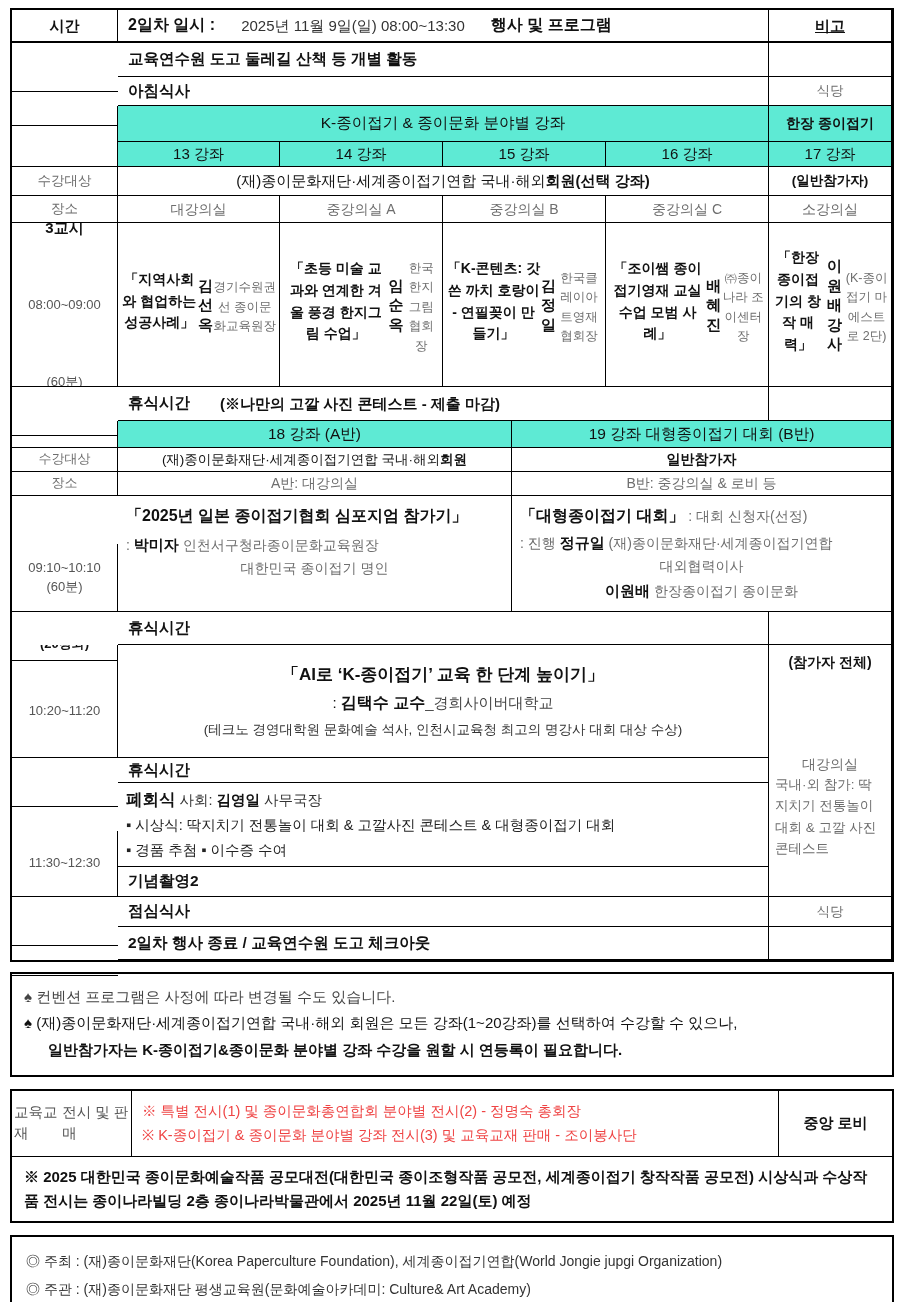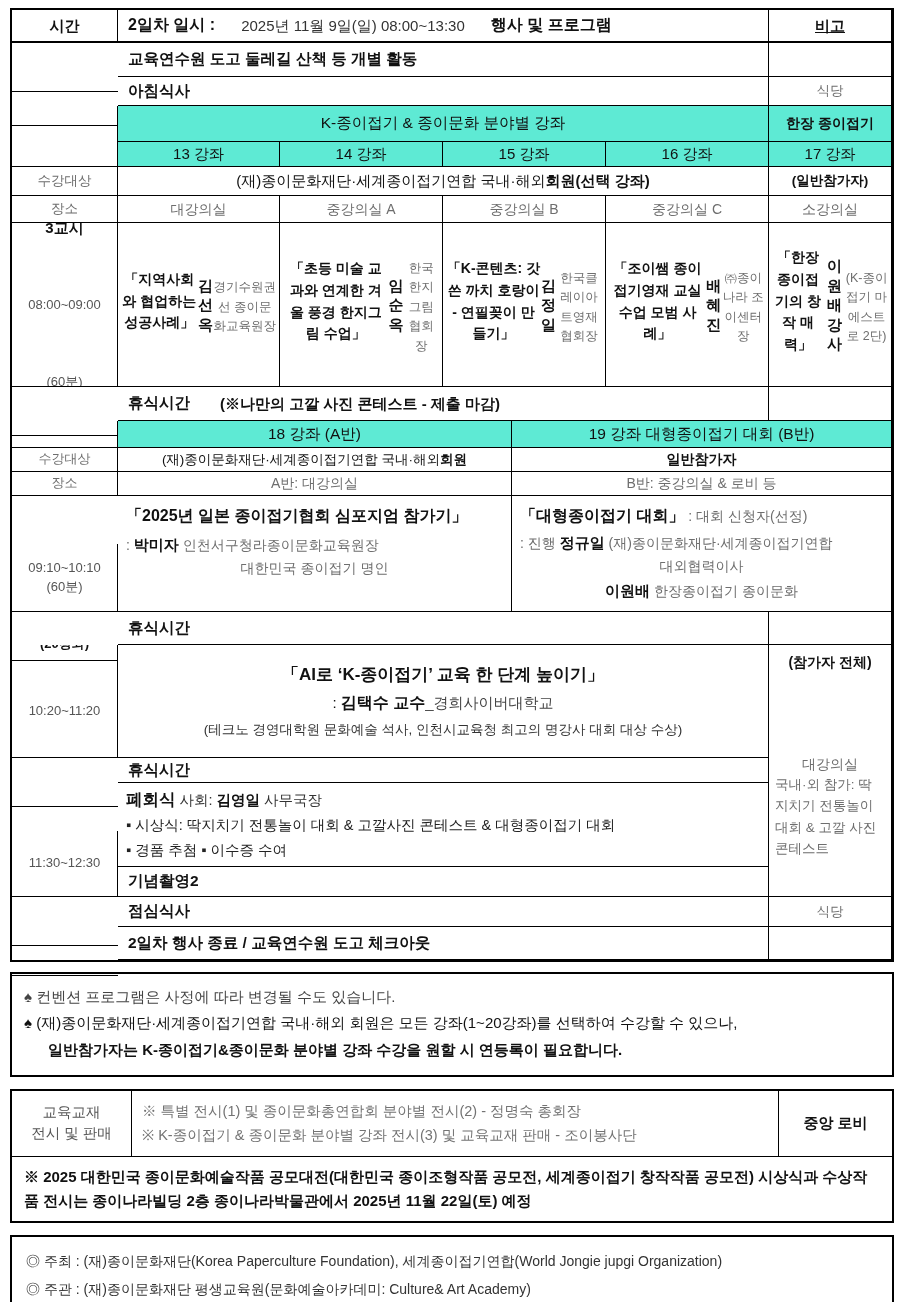--- a/index.html
+++ b/index.html
@@ -46,22 +46,22 @@
   .box { border:2px solid #000; margin-top:10px; background:#fff; }
   .notes { padding:10px 12px 12px; font-size:15px; line-height:1.75; }
   .notes .n1 { color:#444; }
   .notes .n2 { font-weight:normal; }
   .notes .n3 { font-weight:bold; padding-left:24px; }
 
   
   .exh-top { display:grid; grid-template-columns:120px 1fr 113px; border-bottom:1px solid #000; }
   .exh-top > div { border-right:1px solid #000; display:flex; align-items:center; justify-content:center; }
   .exh-top > div:last-child { border-right:none; }
-  .exh-label { flex-direction:column; color:#555; font-size:14.5px; line-height:1.5; padding:8px 2px; }
-  .exh-content { flex-direction:column; align-items:flex-start !important; padding:8px 10px; font-size:14.5px; line-height:1.7; color:#737373; }
+  .exh-label { flex-direction:row; color:#555; font-size:14.5px; line-height:1.5; padding:8px 2px; }
+  .exh-content { flex-direction:column; align-items:flex-start !important; padding:8px 10px; font-size:14.5px; line-height:1.7; color:#ef4444; }
   .exh-loc { font-weight:bold; font-size:15px; }
   .exh-notice { padding:8px 12px; font-size:15px; font-weight:bold; line-height:1.6; }
 
   
   .orgs { padding:10px 14px; font-size:14px; color:#333; line-height:2.0; }
 </style>
 </head>
 <body>
 
 <div class="wrap">

